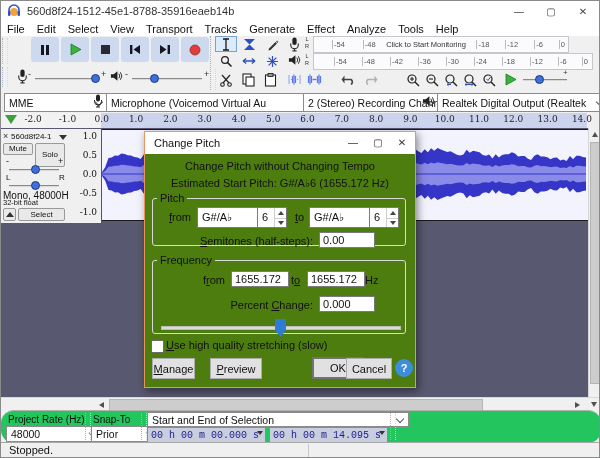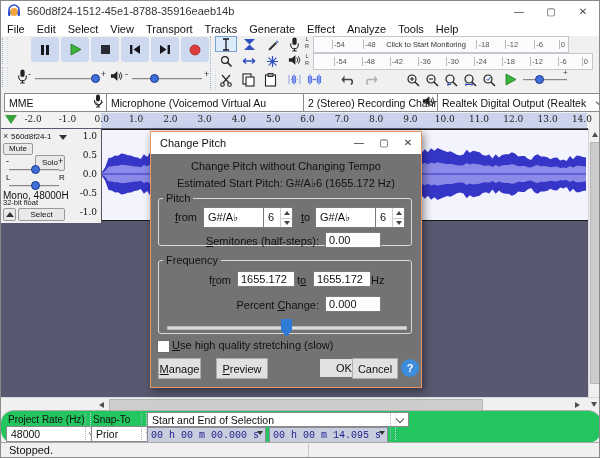--- a/index.html
+++ b/index.html
@@ -69,21 +69,21 @@
           font-family:"Liberation Mono",monospace;font-size:10px;line-height:15px;padding-left:3px;white-space:nowrap;}
   .tfield::after{content:'';position:absolute;right:2px;top:3px;border-left:3px solid transparent;
           border-right:3px solid transparent;border-top:4px solid #333;}
   .bigtime{position:absolute;left:396px;top:1px;width:188px;height:28px;background:#c9cedf;border:1px solid #8b8b98;
           color:#2222a0;font-family:"Liberation Mono",monospace;font-size:19px;line-height:27px;text-align:center;white-space:nowrap;}
   .bigtime::after{content:'';position:absolute;right:2px;top:4px;border-left:4px solid transparent;
           border-right:4px solid transparent;border-top:5px solid #333;}
   .statusbar{position:absolute;left:0;top:441px;width:600px;height:15px;background:#f0f0f0;border-top:1px solid #a8a8a8;font-size:11px;}
 
   
-  .dialog{position:absolute;left:149px;top:130px;width:270px;height:255px;background:#737373;
+  .dialog{position:absolute;left:143px;top:130px;width:270px;height:255px;background:#4d7c0f;
           border:1px solid #e8955f;box-shadow:2px 3px 8px rgba(0,0,0,.45);font-size:11px;}
   .dtitle{position:absolute;left:0;top:0;width:100%;height:22px;background:#fff;}
   .dtitle .txt{position:absolute;left:9px;top:5px;}
   .dwbtn{position:absolute;top:0;width:24px;height:22px;text-align:center;line-height:22px;font-size:10px;color:#333;}
   .dcenter{position:absolute;width:100%;text-align:center;}
   fieldset{position:absolute;border:1px solid #d9d9d9;border-radius:3px;margin:0;padding:0;}
   legend{font-size:11px;padding:0 3px;margin-left:4px;}
   .dlabel{position:absolute;white-space:nowrap;}
   .u{text-decoration:underline;}
   .din{position:absolute;border:1px solid #7a7a7a;font-family:"Liberation Sans",sans-serif;font-size:11px;padding:0 3px;background:#fff;color:#111;}
@@ -437,21 +437,21 @@
           <polygon points="0.0,43.0 3.2,41.0 6.5,36.8 9.7,36.6 12.9,35.7 16.1,35.8 19.4,34.7 22.6,35.0 25.8,35.6 29.0,35.7 32.3,36.4 35.5,36.6 38.7,37.3 41.9,35.1 45.2,36.3 48.4,34.2 51.6,35.2 54.9,35.4 58.1,33.6 61.3,35.6 64.5,34.8 67.8,36.4 71.0,35.8 74.2,34.4 77.4,35.3 80.7,34.0 83.9,33.3 87.1,33.2 90.3,34.1 93.6,34.2 96.8,34.1 100.0,33.7 103.3,35.3 106.5,34.6 109.7,33.5 112.9,34.5 116.2,31.8 119.4,33.4 122.6,32.5 125.8,31.2 129.1,33.1 132.3,32.5 135.5,33.6 138.7,33.3 142.0,33.5 145.2,32.7 148.4,32.4 151.7,32.3 154.9,32.3 158.1,31.2 161.3,32.4 164.6,31.8 167.8,33.3 171.0,33.0 174.2,31.9 177.5,33.7 180.7,33.8 183.9,32.5 187.1,32.0 190.4,30.5 193.6,31.1 196.8,30.7 200.1,32.3 203.3,31.3 206.5,32.2 209.7,32.4 213.0,32.0 216.2,32.4 219.4,33.1 222.6,31.8 225.9,30.5 229.1,30.7 232.3,30.5 235.5,32.8 238.8,33.0 242.0,32.2 245.2,33.5 248.5,32.7 251.7,32.0 254.9,31.6 258.1,32.4 261.4,30.6 264.6,30.5 267.8,30.5 271.0,33.0 274.3,33.5 277.5,32.4 280.7,32.3 283.9,33.0 287.2,34.3 290.4,32.2 293.6,32.3 296.9,32.5 300.1,31.2 303.3,30.9 306.5,32.1 309.8,33.6 313.0,32.7 316.2,33.8 319.4,34.5 322.7,32.8 325.9,34.2 329.1,32.4 332.3,33.5 335.6,32.3 338.8,32.9 342.0,33.6 345.3,34.2 348.5,33.8 351.7,34.6 354.9,35.3 358.2,35.6 361.4,35.2 364.6,33.1 367.8,34.4 371.1,33.5 374.3,33.9 377.5,34.3 380.7,35.4 384.0,35.8 387.2,35.3 390.4,37.1 393.7,35.1 396.9,36.5 400.1,35.4 403.3,35.1 406.6,35.1 409.8,34.2 413.0,34.8 416.2,36.2 419.5,35.9 422.7,35.9 425.9,37.2 429.1,37.6 432.4,35.8 435.6,35.1 438.8,36.2 442.1,36.1 445.3,36.5 448.5,37.3 451.7,36.7 455.0,36.6 458.2,37.9 461.4,37.5 464.6,38.1 467.9,35.9 471.1,37.4 474.3,35.8 477.5,35.8 480.8,36.3 484.0,36.6 484.0,51.4 480.8,51.7 477.5,52.2 474.3,52.2 471.1,50.6 467.9,52.1 464.6,49.9 461.4,50.5 458.2,50.1 455.0,51.4 451.7,51.3 448.5,50.7 445.3,51.5 442.1,51.9 438.8,51.8 435.6,52.9 432.4,52.2 429.1,50.4 425.9,50.8 422.7,52.1 419.5,52.1 416.2,51.8 413.0,53.2 409.8,53.8 406.6,52.9 403.3,52.9 400.1,52.6 396.9,51.5 393.7,52.9 390.4,50.9 387.2,52.7 384.0,52.2 380.7,52.6 377.5,53.7 374.3,54.1 371.1,54.5 367.8,53.6 364.6,54.9 361.4,52.8 358.2,52.4 354.9,52.7 351.7,53.4 348.5,54.2 345.3,53.8 342.0,54.4 338.8,55.1 335.6,55.7 332.3,54.5 329.1,55.6 325.9,53.8 322.7,55.2 319.4,53.5 316.2,54.2 313.0,55.3 309.8,54.4 306.5,55.9 303.3,57.1 300.1,56.8 296.9,55.5 293.6,55.7 290.4,55.8 287.2,53.7 283.9,55.0 280.7,55.7 277.5,55.6 274.3,54.5 271.0,55.0 267.8,57.5 264.6,57.5 261.4,57.4 258.1,55.6 254.9,56.4 251.7,56.0 248.5,55.3 245.2,54.5 242.0,55.8 238.8,55.0 235.5,55.2 232.3,57.5 229.1,57.3 225.9,57.5 222.6,56.2 219.4,54.9 216.2,55.6 213.0,56.0 209.7,55.6 206.5,55.8 203.3,56.7 200.1,55.7 196.8,57.3 193.6,56.9 190.4,57.5 187.1,56.0 183.9,55.5 180.7,54.2 177.5,54.3 174.2,56.1 171.0,55.0 167.8,54.7 164.6,56.2 161.3,55.6 158.1,56.8 154.9,55.7 151.7,55.7 148.4,55.6 145.2,55.3 142.0,54.5 138.7,54.7 135.5,54.4 132.3,55.5 129.1,54.9 125.8,56.8 122.6,55.5 119.4,54.6 116.2,56.2 112.9,53.5 109.7,54.5 106.5,53.4 103.3,52.7 100.0,54.3 96.8,53.9 93.6,53.8 90.3,53.9 87.1,54.8 83.9,54.7 80.7,54.0 77.4,52.7 74.2,53.6 71.0,52.2 67.8,51.6 64.5,53.2 61.3,52.4 58.1,54.4 54.9,52.6 51.6,52.8 48.4,53.8 45.2,51.7 41.9,52.9 38.7,50.7 35.5,51.4 32.3,51.6 29.0,52.3 25.8,52.4 22.6,53.0 19.4,53.3 16.1,52.2 12.9,52.3 9.7,51.4 6.5,51.2 3.2,47.0 0.0,45.0" fill="#8a8ae8"></polygon>
           <rect x="0" y="43.5" width="484" height="1" fill="#3535c8"></rect>
         </svg>
     </div>
 
     <div class="panel">
       <span class="abs" style="left:2px;top:2px;font-size:9px;color:#333;">×</span>
       <span class="abs" style="left:10px;top:3px;font-size:8px;white-space:nowrap;">560d8f24-1</span>
       <span class="abs" style="left:58px;top:6px;border-left:4px solid transparent;border-right:4px solid transparent;border-top:5px solid #333;"></span>
       <button class="pbtn abs" style="left:2px;top:14px;width:30px;height:12px;">Mute</button>
-      <button class="pbtn abs" style="left:34px;top:14px;width:30px;height:16px;margin-top:12px;">Solo</button>
+      <button class="pbtn abs" style="left:34px;top:14px;width:30px;height:24px;">Solo</button>
       <span class="abs" style="left:5px;top:27px;font-size:9px;">-</span>
       <span class="abs" style="left:57px;top:27px;font-size:9px;">+</span>
       <div class="strack" style="left:8px;top:40px;width:50px;">
         <span class="ball" style="left:22px;"></span>
       </div>
       <span class="abs" style="left:5px;top:44px;font-size:8px;">L</span>
       <span class="abs" style="left:58px;top:44px;font-size:8px;">R</span>
       <div class="strack" style="left:8px;top:56px;width:50px;">
         <span class="ball" style="left:22px;"></span>
       </div>

